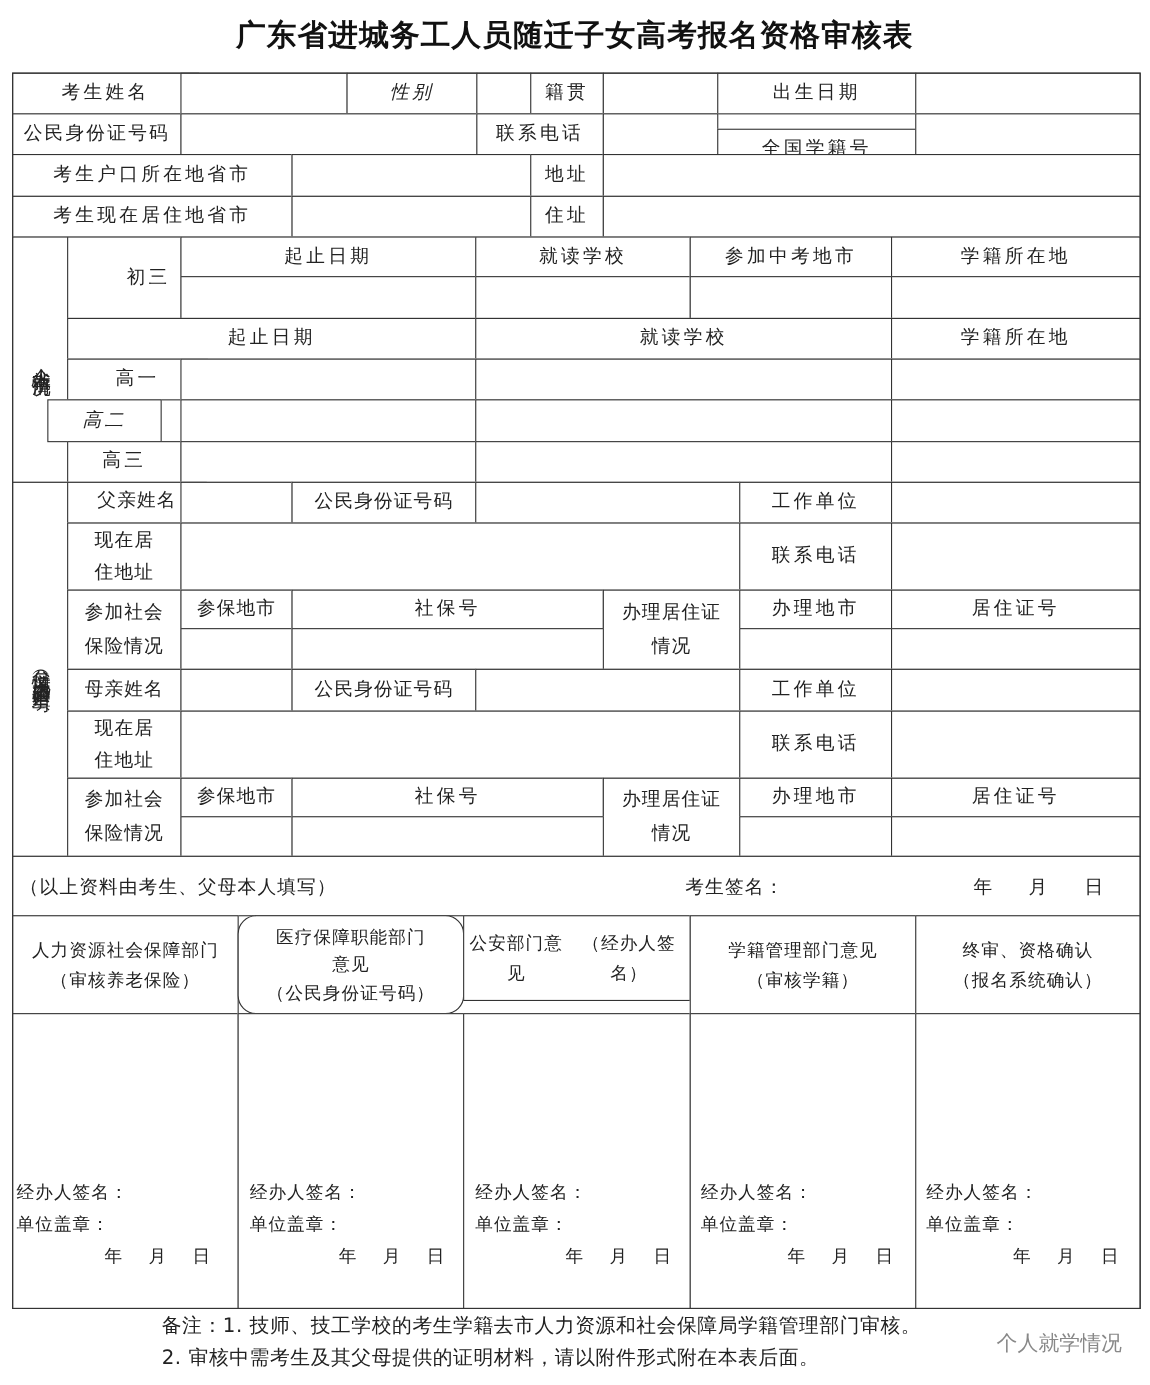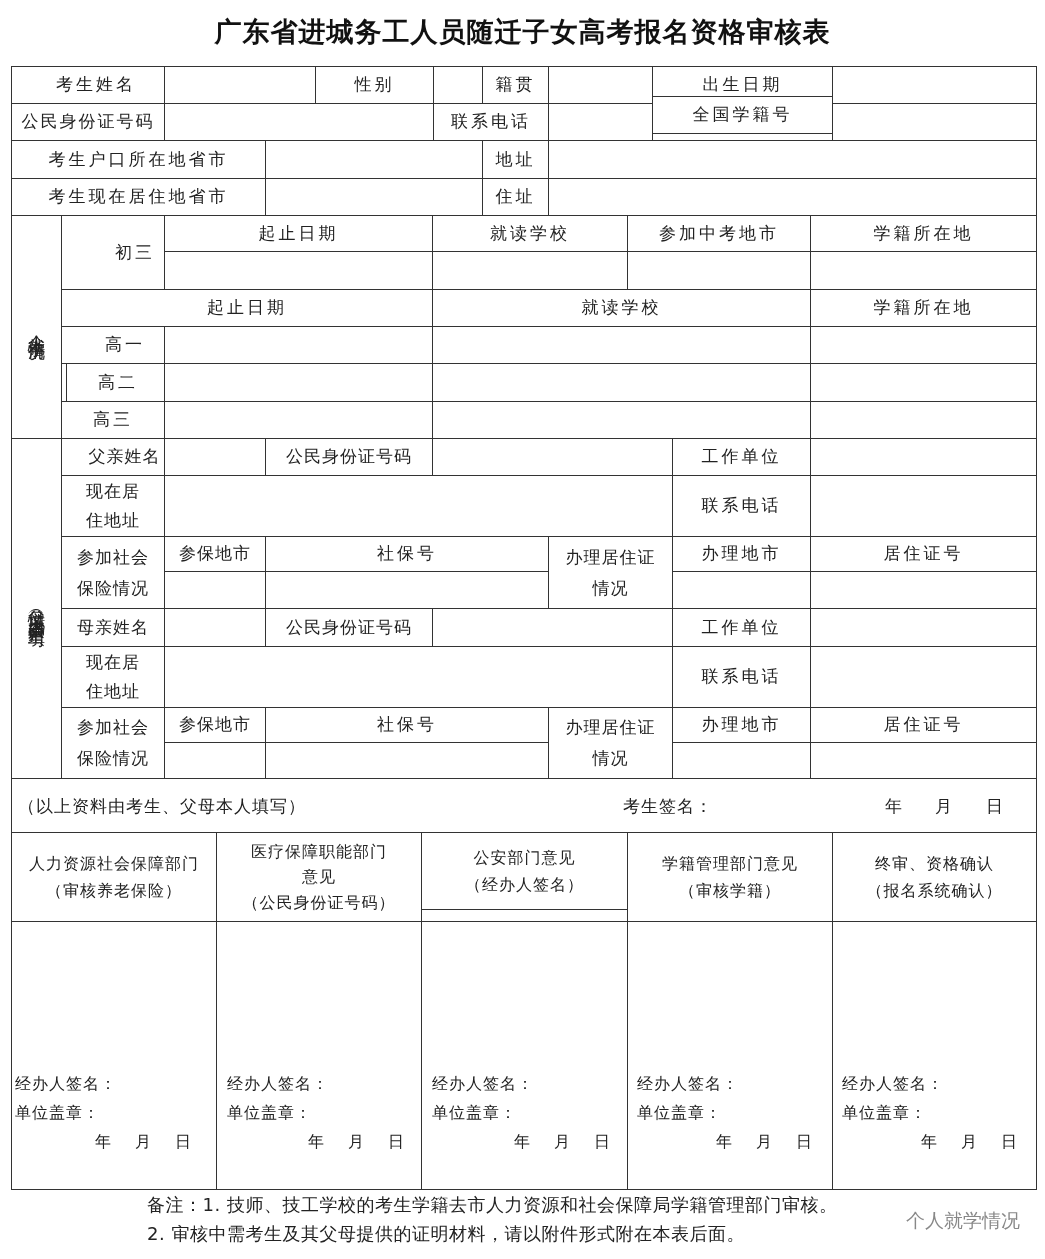--- a/index.html
+++ b/index.html
@@ -13,32 +13,32 @@
   .frame{position:absolute;left:11px;top:66px;width:1026px;height:1124px;border:1.5px solid #333;box-sizing:border-box;pointer-events:none;}
   .sigtxt{position:absolute;font-size:16px;letter-spacing:1px;}
 </style>
 </head>
 <body>
 
 <div class="title">广东省进城务工人员随迁子女高考报名资格审核表</div>
 
 <div class="c" style="left:11px;top:66px;width:170px;height:38px;">考生姓名</div>
 <div class="c" style="left:164px;top:66px;width:152px;height:38px;"></div>
-<div class="c" style="left:315px;top:66px;width:119px;height:38px;">性别</div>
+<div class="c" style="left:315px;top:66px;width:119px;height:38px;font-style:italic;">性别</div>
 <div class="c" style="left:433px;top:66px;width:50px;height:38px;"></div>
 <div class="c" style="left:482px;top:66px;width:67px;height:38px;">籍贯</div>
 <div class="c" style="left:548px;top:66px;width:105px;height:38px;"></div>
 <div class="c" style="left:652px;top:66px;width:181px;height:38px;">出生日期</div>
 <div class="c" style="left:832px;top:66px;width:205px;height:38px;"></div>
 
 <div class="c" style="left:11px;top:103px;width:154px;height:38px;letter-spacing:2px;">公民身份证号码</div>
 <div class="c" style="left:164px;top:103px;width:270px;height:38px;"></div>
 <div class="c" style="left:433px;top:103px;width:116px;height:38px;">联系电话</div>
 <div class="c" style="left:548px;top:103px;width:105px;height:38px;"></div>
-<div class="c" style="left:652px;top:96px;width:181px;height:38px;">全国学籍号</div>
+<div class="c" style="left:652px;top:117px;width:181px;height:38px;">全国学籍号</div>
 <div class="c" style="left:832px;top:103px;width:205px;height:38px;"></div>
 
 <div class="c" style="left:11px;top:140px;width:255px;height:39px;">考生户口所在地省市</div>
 <div class="c" style="left:265px;top:140px;width:218px;height:39px;"></div>
 <div class="c" style="left:482px;top:140px;width:67px;height:39px;">地址</div>
 <div class="c" style="left:548px;top:140px;width:489px;height:39px;"></div>
 
 <div class="c" style="left:11px;top:178px;width:255px;height:38px;">考生现在居住地省市</div>
 <div class="c" style="left:265px;top:178px;width:218px;height:38px;"></div>
 <div class="c" style="left:482px;top:178px;width:67px;height:38px;">住址</div>
@@ -59,35 +59,35 @@
 
 <div class="c" style="left:61px;top:289px;width:372px;height:38px;">起止日期</div>
 <div class="c" style="left:432px;top:289px;width:379px;height:38px;">就读学校</div>
 <div class="c" style="left:810px;top:289px;width:227px;height:38px;">学籍所在地</div>
 
 <div class="c" style="left:61px;top:326px;width:128px;height:38px;">高一</div>
 <div class="c" style="left:164px;top:326px;width:269px;height:38px;"></div>
 <div class="c" style="left:432px;top:326px;width:379px;height:38px;"></div>
 <div class="c" style="left:810px;top:326px;width:227px;height:38px;"></div>
 
-<div class="c" style="left:66px;top:363px;width:104px;height:39px;">高二</div>
+<div class="c" style="left:43px;top:363px;width:104px;height:39px;font-style:italic;">高二</div>
 <div class="c" style="left:164px;top:363px;width:269px;height:39px;"></div>
 <div class="c" style="left:432px;top:363px;width:379px;height:39px;"></div>
 <div class="c" style="left:810px;top:363px;width:227px;height:39px;"></div>
 
 <div class="c" style="left:61px;top:401px;width:104px;height:38px;">高三</div>
 <div class="c" style="left:164px;top:401px;width:269px;height:38px;"></div>
 <div class="c" style="left:432px;top:401px;width:379px;height:38px;"></div>
 <div class="c" style="left:810px;top:401px;width:227px;height:38px;"></div>
 
 <div class="c" style="left:11px;top:438px;width:51px;height:341px;">
   <span class="vert">父母情况（本省户口不填写）</span>
 </div>
 
-<div class="c" style="left:61px;top:438px;width:127px;height:38px;letter-spacing:1px;">父亲姓名</div>
+<div class="c" style="left:61px;top:438px;width:127px;height:38px;letter-spacing:1px;font-family:Liberation Mono, monospace;">父亲姓名</div>
 <div class="c" style="left:164px;top:438px;width:102px;height:38px;"></div>
 <div class="c" style="left:265px;top:438px;width:168px;height:38px;letter-spacing:1px;">公民身份证号码</div>
 <div class="c" style="left:432px;top:438px;width:241px;height:38px;"></div>
 <div class="c" style="left:672px;top:438px;width:139px;height:38px;">工作单位</div>
 <div class="c" style="left:810px;top:438px;width:227px;height:38px;"></div>
 
 <div class="c" style="left:61px;top:475px;width:104px;height:62px;flex-direction:column;line-height:1.7;letter-spacing:1px;">
   <span>现在居</span>
   <span>住地址</span>
 </div>
@@ -148,26 +148,26 @@
 <div class="sig" style="left:18px;top:795px;letter-spacing:1px;">（以上资料由考生、父母本人填写）</div>
 <div class="sig" style="left:623px;top:795px;">考生签名：</div>
 <div class="sig" style="left:885px;top:795px;">年</div>
 <div class="sig" style="left:935px;top:795px;">月</div>
 <div class="sig" style="left:986px;top:795px;">日</div>
 
 <div class="c" style="left:11px;top:832px;width:206px;height:90px;flex-direction:column;line-height:1.7;letter-spacing:1px;font-size:16px;">
   <span>人力资源社会保障部门</span>
   <span>（审核养老保险）</span>
 </div>
-<div class="c" style="left:216px;top:832px;width:206px;height:90px;flex-direction:column;line-height:1.6;letter-spacing:1px;font-size:16px;">
+<div class="c" style="left:216px;top:832px;width:206px;height:90px;flex-direction:column;line-height:1.6;letter-spacing:1px;font-size:16px;border-radius:17px;">
   <span>医疗保障职能部门</span>
   <span>意见</span>
   <span>（公民身份证号码）</span>
 </div>
-<div class="c" style="left:421px;top:832px;width:207px;height:78px;flex-direction:column;line-height:1.7;letter-spacing:1px;font-size:16px;justify-content:center;">
+<div class="c" style="left:421px;top:832px;width:207px;height:78px;flex-direction:row;line-height:1.7;letter-spacing:1px;font-size:16px;justify-content:center;">
   <span>公安部门意见</span>
   <span>（经办人签名）</span>
 </div>
 <div class="c" style="left:627px;top:832px;width:206px;height:90px;flex-direction:column;line-height:1.7;letter-spacing:1px;font-size:16px;">
   <span>学籍管理部门意见</span>
   <span>（审核学籍）</span>
 </div>
 <div class="c" style="left:832px;top:832px;width:205px;height:90px;flex-direction:column;line-height:1.7;letter-spacing:1px;font-size:16px;">
   <span>终审、资格确认</span>
   <span>（报名系统确认）</span>

